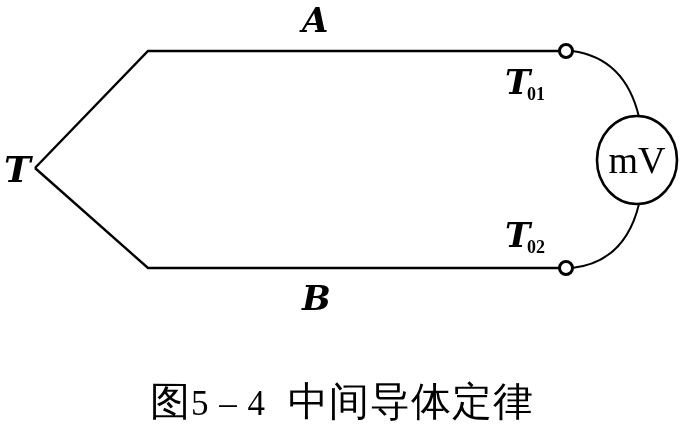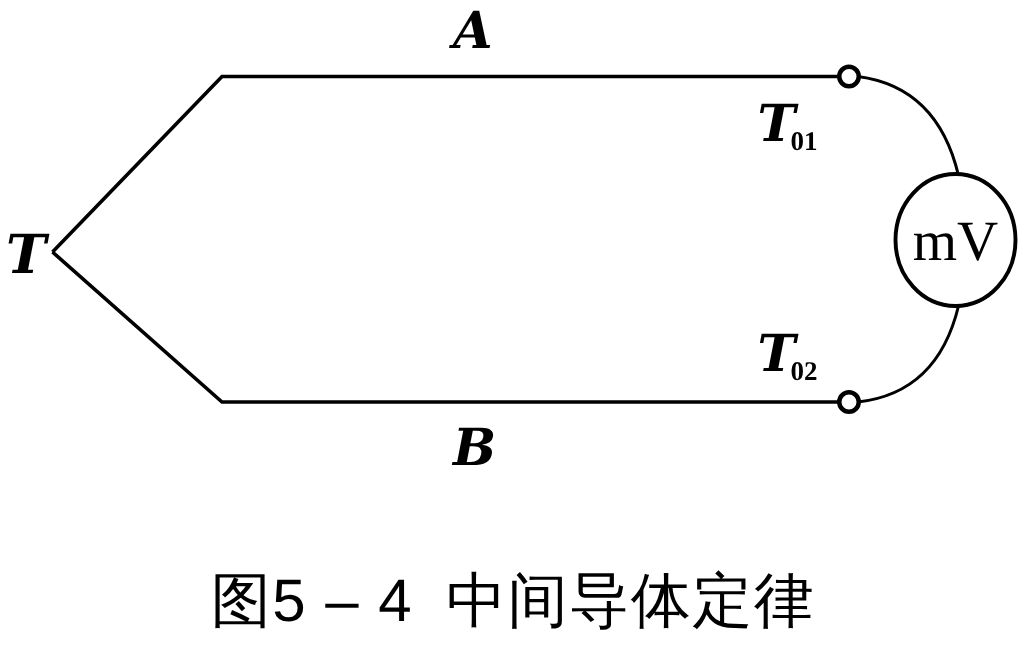--- a/index.html
+++ b/index.html
@@ -11,21 +11,21 @@
     .meter { stroke: #000000; stroke-width: 2.6; fill: #ffffff; }
     .lbl-italic { font-family: "DejaVu Serif", "Liberation Serif", serif; font-style: italic; font-weight: bold; fill: #000000; }
     .lbl-sub { font-family: "Liberation Serif", "DejaVu Serif", serif; font-weight: bold; fill: #000000; }
     .meter-text { font-family: "Liberation Serif", "DejaVu Serif", serif; fill: #000000; }
     .caption {
       position: absolute; left: 0; width: 684px; top: 381px;
       text-align: center; font-family: "DejaVu Sans", "Liberation Sans", sans-serif;
       font-size: 40px; color: #000000; letter-spacing: 1px; line-height: 1;
     }
     .caption span { display: inline-block; }
-    .caption .num { font-family: Liberation Sans, sans-serif; font-size: 40px; }
+    .caption .num { font-family: Liberation Serif, serif; font-size: 35px; }
   </style>
 </head>
 <body>
 
 <svg id="diagram" viewBox="0 0 684 446" xmlns="http://www.w3.org/2000/svg">
 
   <polyline class="wire" points="35,168 148,51 560,51"></polyline>
 
   <polyline class="wire" points="35,168 148,268 560,268"></polyline>
 

